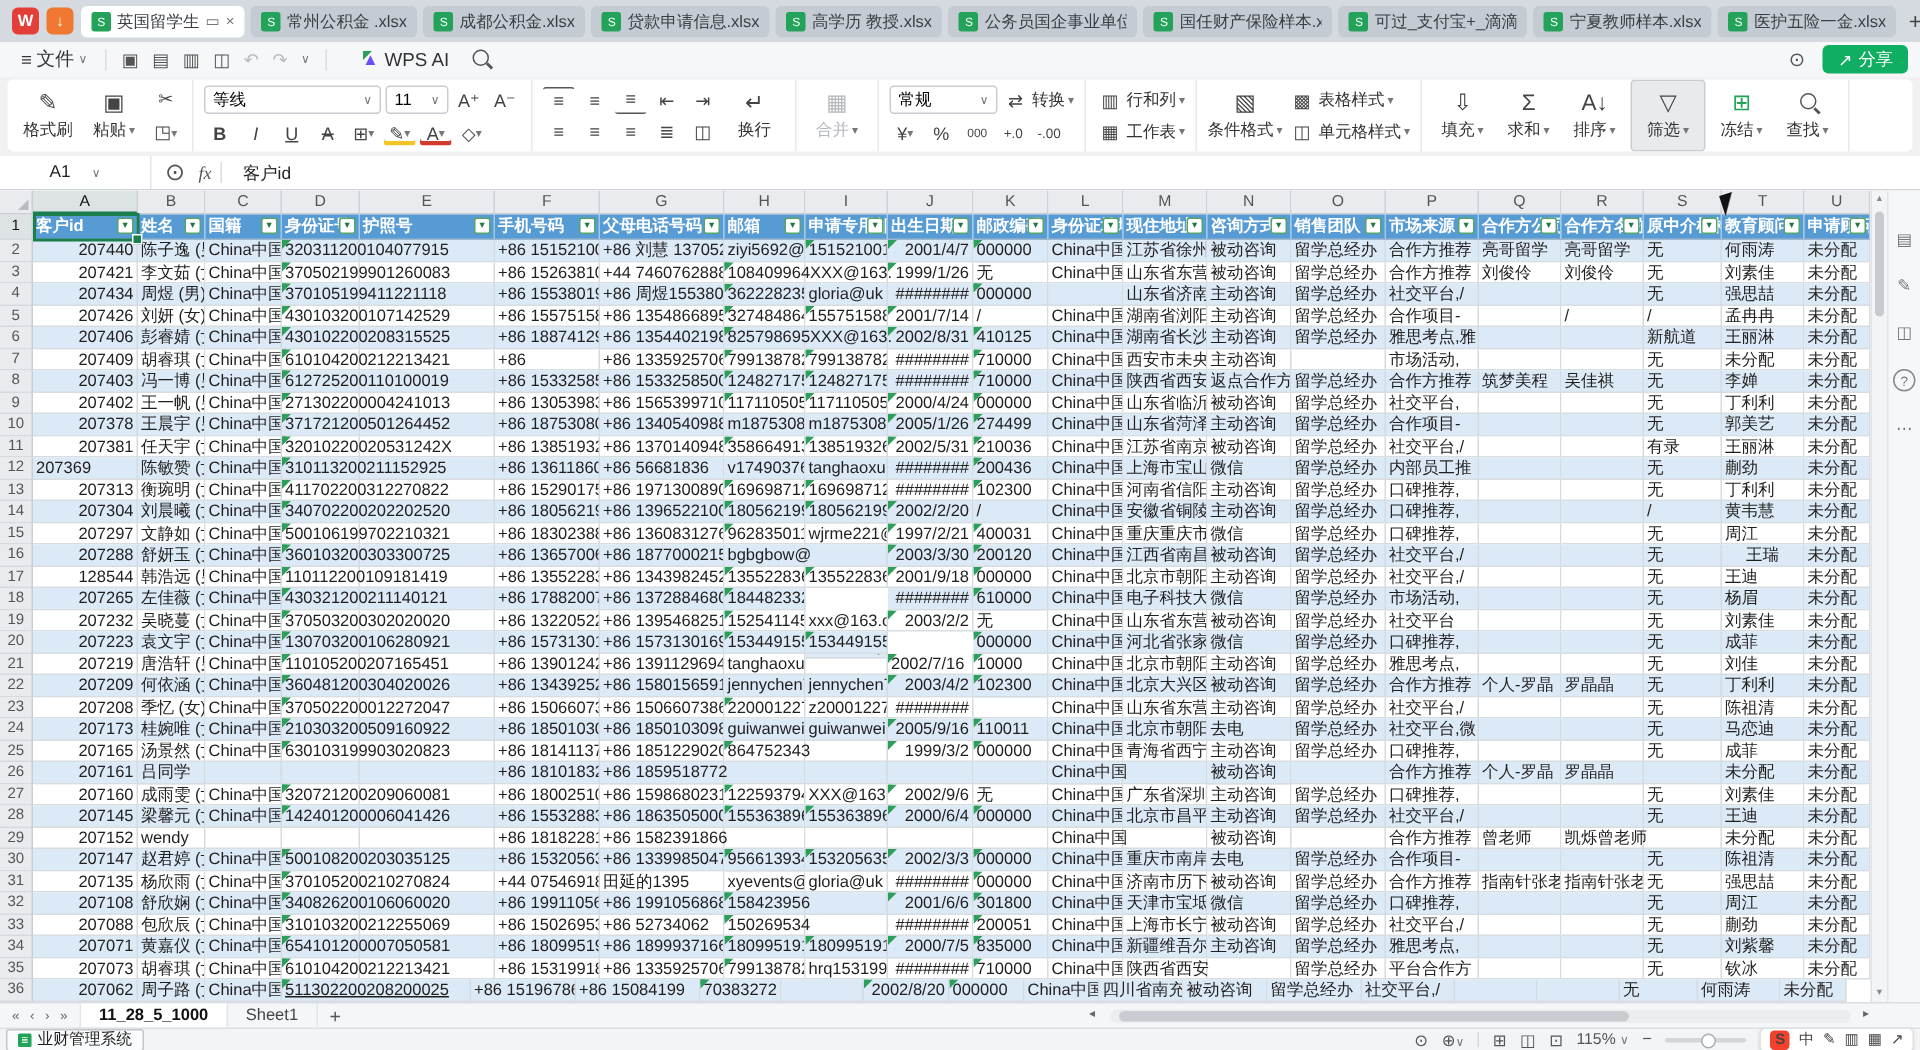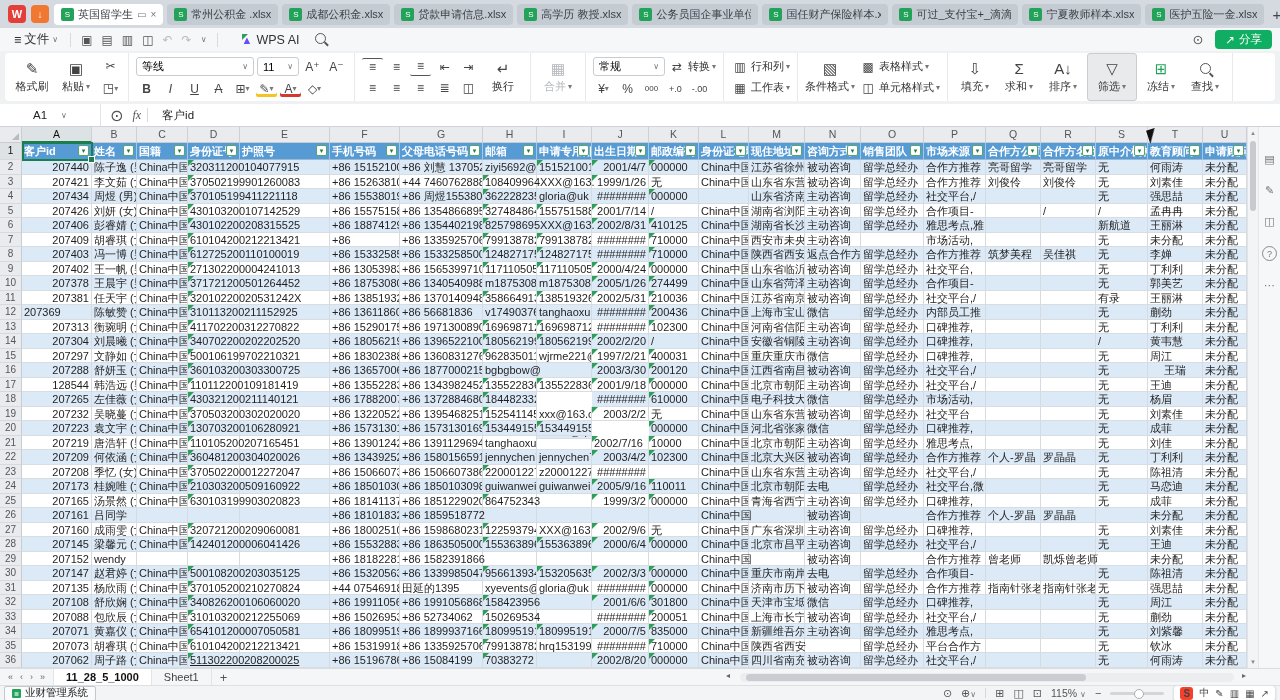--- a/index.html
+++ b/index.html
@@ -1297,21 +1297,21 @@
         <div class="cell" style="width: 55px; text-align: left;"></div>
         <div class="cell" style="width: 52px; text-align: left;">无</div>
         <div class="cell" style="width: 55px; text-align: left;">钦冰</div>
         <div class="cell" style="width: 44px; text-align: left;">未分配</div>
       </div>
       <div class="r band">
         <div class="rn">36</div>
         <div class="cell" style="width: 70px; text-align: right;">207062</div>
         <div class="cell" style="width: 45px; text-align: left;">周子路 (女</div>
         <div class="cell" style="width: 51px; text-align: left;">China中国</div>
-        <div class="cell ovf tri" style="width: 52px; text-align: left; text-decoration: underline;">511302200208200025</div>
+        <div class="cell ovf tri" style="width: 36px; text-align: left; text-decoration: underline;">511302200208200025</div>
         <div class="cell" style="width: 90px; text-align: left;"></div>
         <div class="cell" style="width: 70px; text-align: left;">+86 15196786</div>
         <div class="cell" style="width: 83px; text-align: left;">+86 15084199</div>
         <div class="cell ovf tri" style="width: 54px; text-align: left;">70383272</div>
         <div class="cell" style="width: 55px; text-align: left;"></div>
         <div class="cell tri" style="width: 57px; text-align: right;">2002/8/20</div>
         <div class="cell tri" style="width: 50px; text-align: left;">000000</div>
         <div class="cell" style="width: 50px; text-align: left;">China中国</div>
         <div class="cell" style="width: 56px; text-align: left;">四川省南充</div>
         <div class="cell" style="width: 56px; text-align: left;">被动咨询</div>

